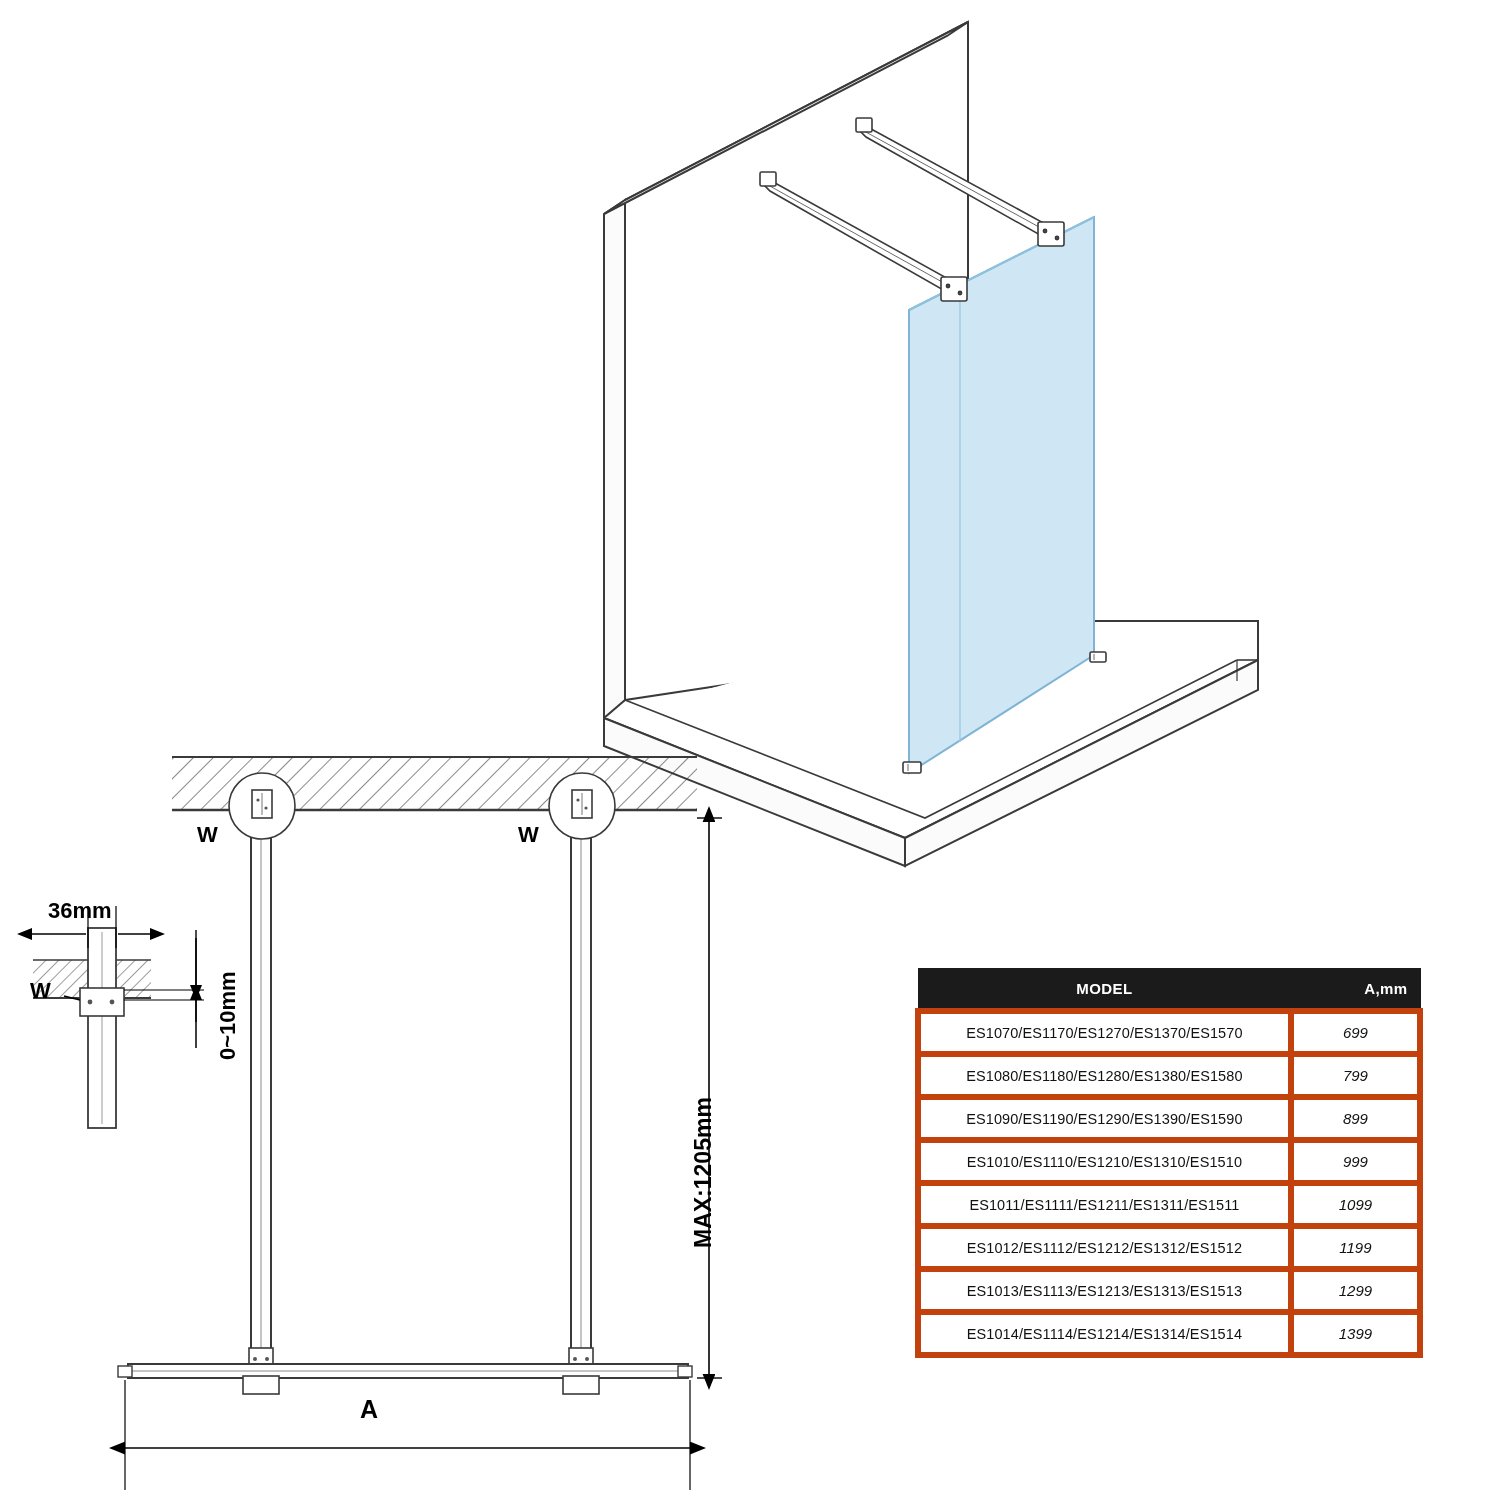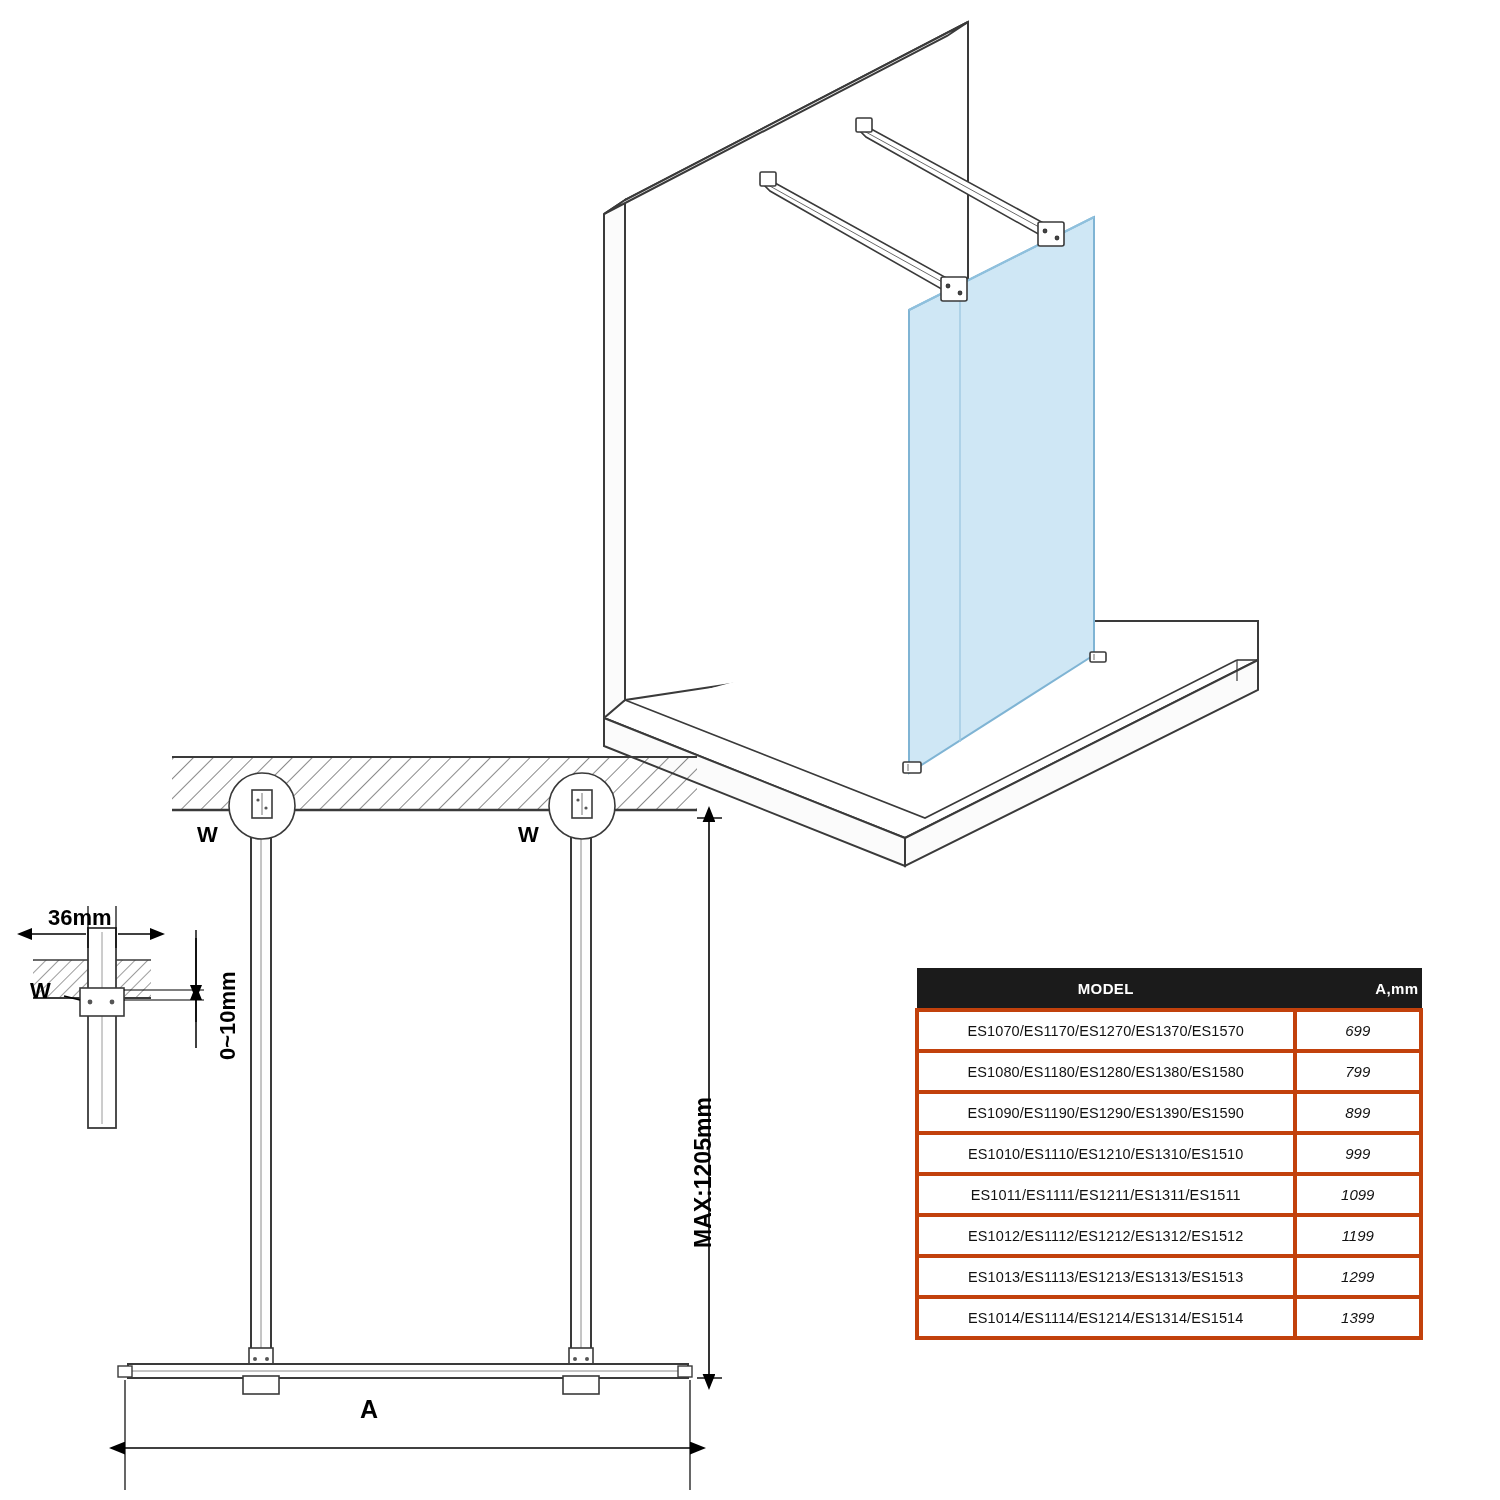--- a/index.html
+++ b/index.html
@@ -34,49 +34,49 @@
     width: 508px;
     border-collapse: collapse;
     font-family: "Liberation Sans", sans-serif;
     background: #ffffff;
   }
   .spec-table thead th {
     background: #1b1b1b;
     color: #ffffff;
     font-size: 15px;
     font-weight: bold;
-    padding: 11px 2px;
+    padding: 11px 12px;
     border: 1px solid #1b1b1b;
     letter-spacing: 0.4px;
   }
   .spec-table thead th.col-model { width: 380px; }
   .spec-table thead th.col-a { width: 128px; text-align: right; }
   .spec-table tbody td {
-    border: 4px solid #c2410c;
+    border: 6px solid #c2410c;
     font-size: 14.5px;
     color: #111111;
     padding: 10px 4px;
     text-align: center;
     background: #ffffff;
   }
   .spec-table tbody td.model-cell { letter-spacing: 0.1px; }
   .spec-table tbody td.a-cell { font-size: 15px; font-style: italic; }
 
   
   .lbl {
     position: absolute;
     font-family: "Liberation Sans", sans-serif;
     color: #000000;
     font-weight: bold;
     white-space: nowrap;
   }
   #label-w-left  { left: 197px; top: 822px; font-size: 22px; }
   #label-w-right { left: 518px; top: 822px; font-size: 22px; }
   #label-w-detail{ left: 30px;  top: 978px; font-size: 22px; }
-  #label-36mm    { left: 48px;  top: 898px; font-size: 22px; margin-top: 7px; }
+  #label-36mm    { left: 48px;  top: 898px; font-size: 22px; }
   #label-a-dim   { left: 360px; top: 1395px; font-size: 25px; }
 
   .lbl-vert {
     position: absolute;
     font-family: "Liberation Sans", sans-serif;
     color: #000000;
     font-weight: bold;
     white-space: nowrap;
     transform-origin: 0 0;
     transform: rotate(-90deg);

